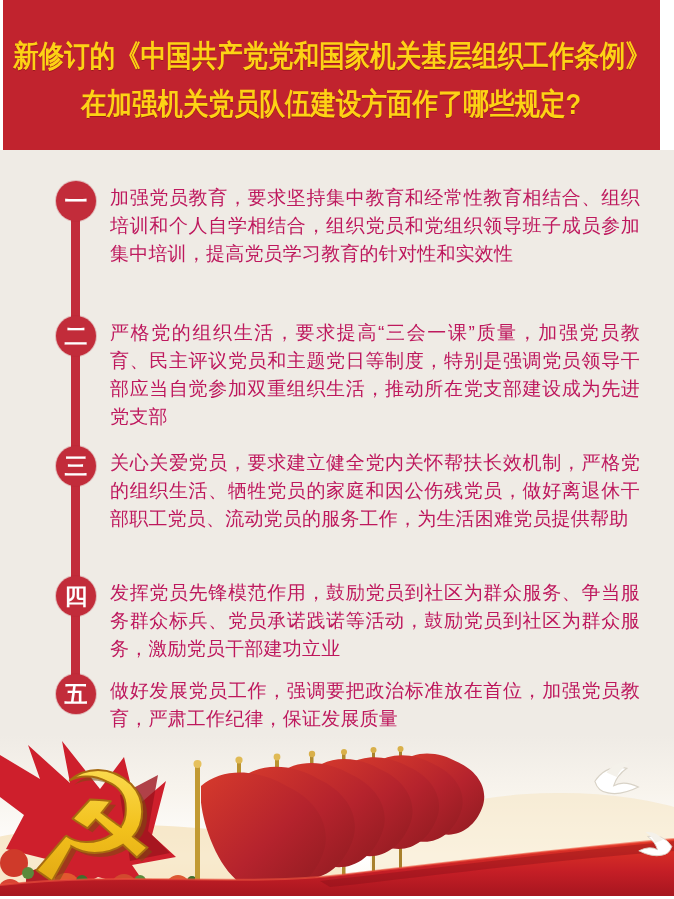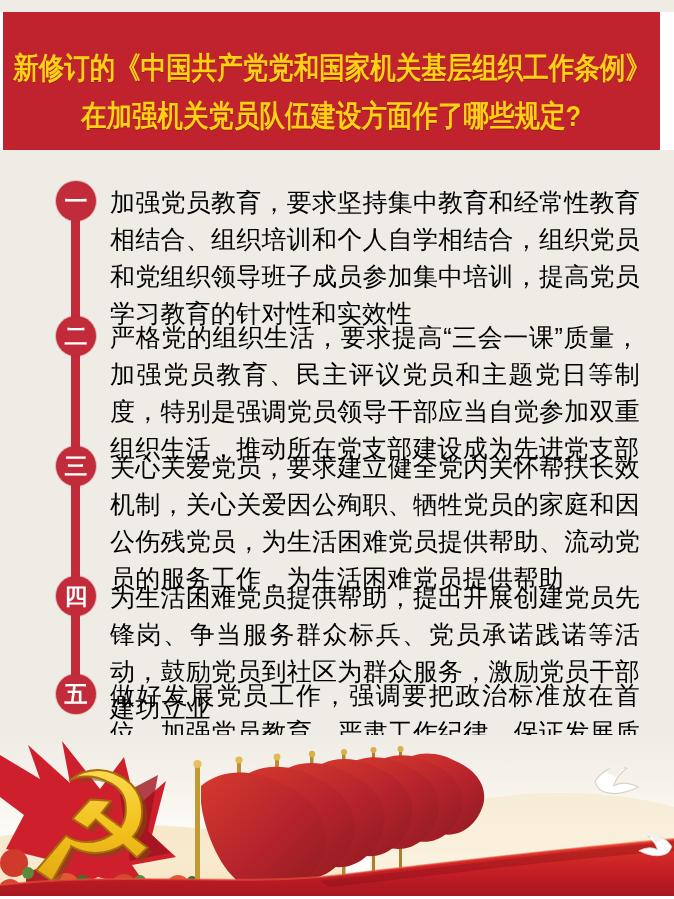--- a/index.html
+++ b/index.html
@@ -2,21 +2,21 @@
 <html><head>
 <meta charset="utf-8">
 <style>
   html,body{margin:0;padding:0;background:#ffffff;}
   #poster{
     position:relative;width:674px;height:899px;overflow:hidden;
     background:#efebe5;
     font-family:"Liberation Sans",sans-serif;
   }
   
-  #header-band{position:absolute;top:12px;left:0;width:674px;height:150px;background:#ffffff;}
+  #header-band{position:absolute;top:0;left:0;width:674px;height:150px;background:#ffffff;}
   #banner{
     position:absolute;top:0;left:3px;right:14px;height:150px;
     background:#c1232e;
     display:flex;flex-direction:column;align-items:center;justify-content:center;
     padding-top:10px;box-sizing:border-box;
   }
   .title-line{
     color:#fdd215;font-weight:900;font-size:30px;line-height:48px;
     white-space:nowrap;transform:scaleX(0.85);transform-origin:center;
     text-shadow:0 1px 0 rgba(90,0,0,.35);
@@ -29,21 +29,21 @@
     background:#c22c3a;border-radius:4px;
   }
   .item{position:absolute;left:56px;right:34px;display:flex;gap:14px;}
   .item-1{top:34px;} .item-2{top:169px;} .item-3{top:299px;} .item-4{top:429px;} .item-5{top:527px;}
   .badge{
     flex:none;width:40px;height:40px;border-radius:50%;background:#c22c3a;
     color:#ffffff;font-weight:bold;font-size:23px;line-height:40px;text-align:center;
     margin-top:-3.5px;box-shadow:0 0 0 1px rgba(180,35,50,.25);
   }
   .item-text{
-    flex:1;color:#000000;font-size:25px;line-height:37px;
+    flex:1;color:#be185d;font-size:19px;line-height:28px;
     text-align:justify;letter-spacing:0.2px;
   }
   
   #collage{position:absolute;left:0;top:735px;width:674px;height:164px;}
   #collage svg{display:block;}
   #bottom-white-strip{position:absolute;left:0;bottom:0;width:674px;height:3px;background:#ffffff;}
 </style>
 </head>
 <body>
 
@@ -64,26 +64,26 @@
       <div class="item-text">加强党员教育，要求坚持集中教育和经常性教育相结合、组织培训和个人自学相结合，组织党员和党组织领导班子成员参加集中培训，提高党员学习教育的针对性和实效性</div>
     </div>
 
     <div class="item item-2">
       <div class="badge">二</div>
       <div class="item-text">严格党的组织生活，要求提高“三会一课”质量，加强党员教育、民主评议党员和主题党日等制度，特别是强调党员领导干部应当自觉参加双重组织生活，推动所在党支部建设成为先进党支部</div>
     </div>
 
     <div class="item item-3">
       <div class="badge">三</div>
-      <div class="item-text">关心关爱党员，要求建立健全党内关怀帮扶长效机制，关心关爱因公殉职、牺牲党员的家庭和因公伤残党员，为生活困难党员提供帮助、流动党员的服务工作，为生活困难党员提供帮助</div>
+      <div class="item-text">关心关爱党员，要求建立健全党内关怀帮扶长效机制，严格党的组织生活、牺牲党员的家庭和因公伤残党员，做好离退休干部职工党员、流动党员的服务工作，为生活困难党员提供帮助</div>
     </div>
 
     <div class="item item-4">
       <div class="badge">四</div>
-      <div class="item-text">为生活困难党员提供帮助，提出开展创建党员先锋岗、争当服务群众标兵、党员承诺践诺等活动，鼓励党员到社区为群众服务，激励党员干部建功立业</div>
+      <div class="item-text">发挥党员先锋模范作用，鼓励党员到社区为群众服务、争当服务群众标兵、党员承诺践诺等活动，鼓励党员到社区为群众服务，激励党员干部建功立业</div>
     </div>
 
     <div class="item item-5">
       <div class="badge">五</div>
       <div class="item-text">做好发展党员工作，强调要把政治标准放在首位，加强党员教育，严肃工作纪律，保证发展质量</div>
     </div>
   </div>
 
   <div id="collage">
     <svg width="674" height="164" viewBox="0 0 674 164">

